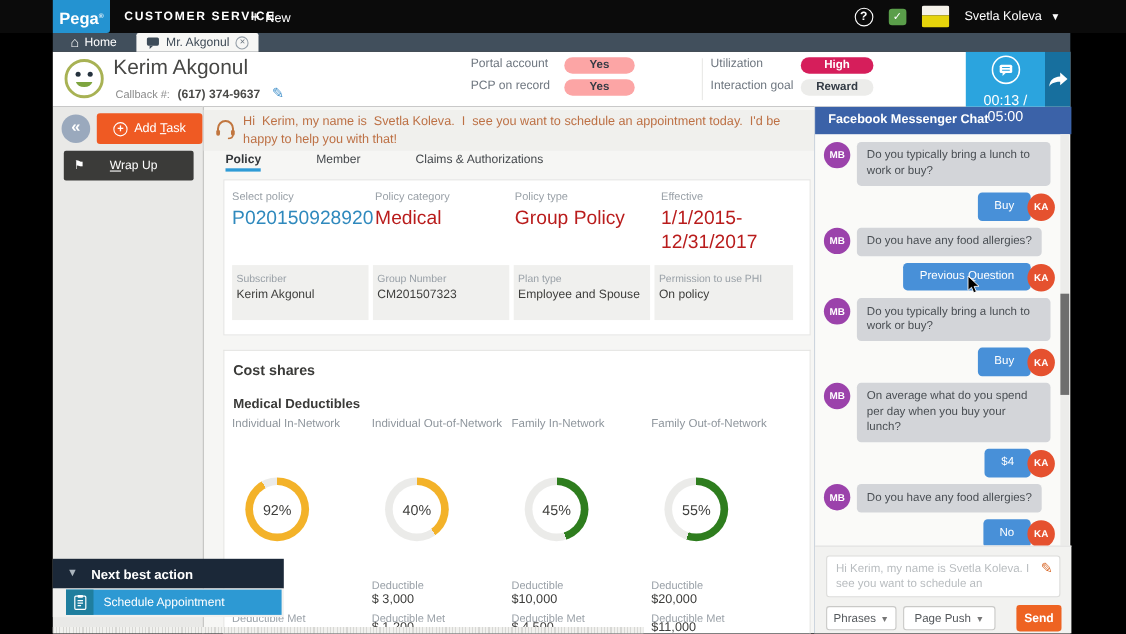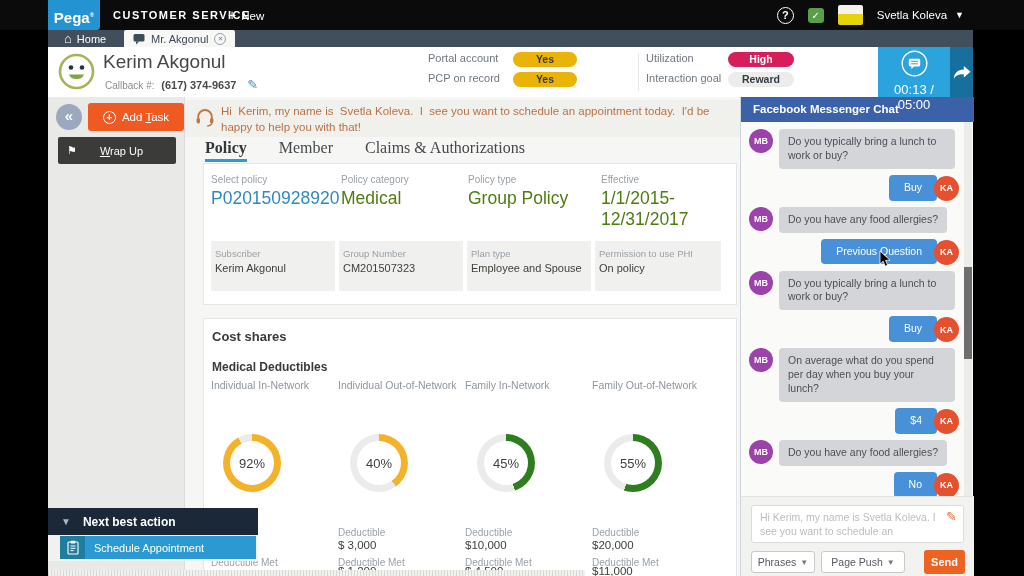--- a/index.html
+++ b/index.html
@@ -38,21 +38,21 @@
   
   .cust-header { position:absolute; left:48px; top:47px; width:925px; height:50px; background:#fff; z-index:28; }
   .smiley { position:absolute; left:10px; top:6px; }
   .cust-name { position:absolute; left:55px; top:4px; font-size:19px; color:#474745; }
   .callback { position:absolute; left:57px; top:30px; font-size:10px; color:#8b8b8b; }
   .callback b { color:#4a4a48; font-size:11px; margin-left:4px; }
   .pencil { color:#3f8fc9; font-size:13px; margin-left:8px; }
   .hf-label { position:absolute; font-size:11px; color:#6f7780; }
   .pill { position:absolute; height:15px; border-radius:8px; font-size:10.5px; font-weight:bold;
     text-align:center; line-height:15px; }
-  .pill.gray { background:#eab308; color:#323a44; }
+  .pill.gray { background:#fca5a5; color:#323a44; }
   .pill.red { background:#d61e5b; color:#fff; }
   .pill.light { background:#ececea; color:#323a44; }
   .hdr-divider { position:absolute; left:590px; top:6px; height:38px; border-left:1px solid #e8e8e6; }
   .timer-box { position:absolute; left:830px; top:0; width:72px; height:50px; background:#2ba4de; color:#fff;
     text-align:center; }
   .timer-box .tval { font-size:13px; margin-top:1px; display:block; }
   .arrow-box { position:absolute; left:902px; top:0; width:23px; height:50px; background:#176f9e;
     display:flex; align-items:center; justify-content:center; }
 
   
@@ -66,28 +66,28 @@
     line-height:11px; text-align:center; font-weight:bold; }
   .wrapup-btn { position:absolute; left:10px; top:40px; width:118px; height:27px; background:#3b3b39; border-radius:2px;
     color:#fff; font-size:11px; display:flex; align-items:center; padding-left:9px; }
   .wrapup-btn .flag { font-size:11px; margin-right:23px; }
 
   .main { position:absolute; left:185px; top:97px; width:555px; height:479px; background:#f6f6f4; z-index:4; }
   .advice { position:absolute; left:0; top:3px; width:555px; height:37px; background:#f0f0ed; }
   .advice .txt { position:absolute; left:36px; top:3px; width:505px; font-size:11.5px; line-height:1.42;
     color:#bd7044; white-space:pre-wrap; }
   .advice .hs { position:absolute; left:10px; top:8px; }
-  .ctabs { position:absolute; left:20px; top:42px; display:flex; gap:32px; font-size:16px; color:#45494d;font-family:Liberation Serif, serif; }
+  .ctabs { position:absolute; left:20px; top:42px; display:flex; gap:50px; font-size:11px; color:#45494d; }
   .ctab.active { font-weight:bold; color:#33373b; border-bottom:3px solid #2e9bd6; padding-bottom:2px; }
 
   .card { position:absolute; background:#fff; border:1px solid #e5e5e3; }
   #card1 { left:18px; top:66px; width:534px; height:142px; }
   .f-col { position:absolute; top:10px; }
   .f-col .lab { font-size:10px; color:#99a0a7; margin-bottom:3px; }
-  .f-col .val { font-size:17.5px; color:#4d7c0f; line-height:1.2; }
+  .f-col .val { font-size:17.5px; color:#b91c1c; line-height:1.2; }
   .f-col .val.link { color:#2f89bd; }
   .gbox { position:absolute; top:77px; width:124px; height:50px; background:#f0f0ee; padding:7px 4px; }
   .gbox .lab { font-size:9.5px; color:#99a0a7; }
   .gbox .val { font-size:11px; color:#3e3e3c; margin-top:3px; }
 
   #card2 { left:18px; top:221px; width:534px; height:258px; border-bottom:none; }
   .cs-title { position:absolute; left:8px; top:10px; font-size:13px; font-weight:bold; color:#3a3a38; }
   .cs-sub { position:absolute; left:8px; top:41px; font-size:12px; font-weight:bold; color:#3a3a38; }
   .cs-cols { position:absolute; left:7px; top:60px; display:flex; }
   .cs-col { position:relative; width:127px; height:200px; }

